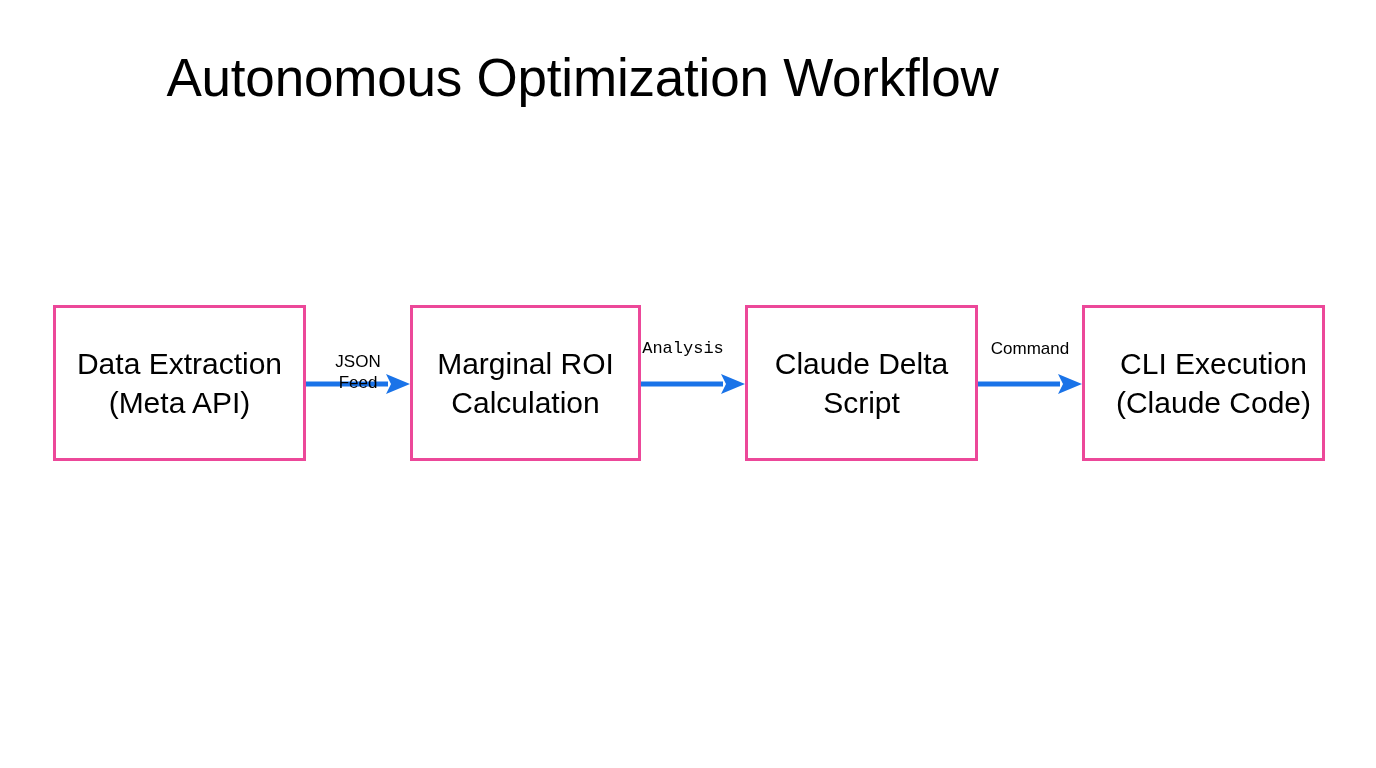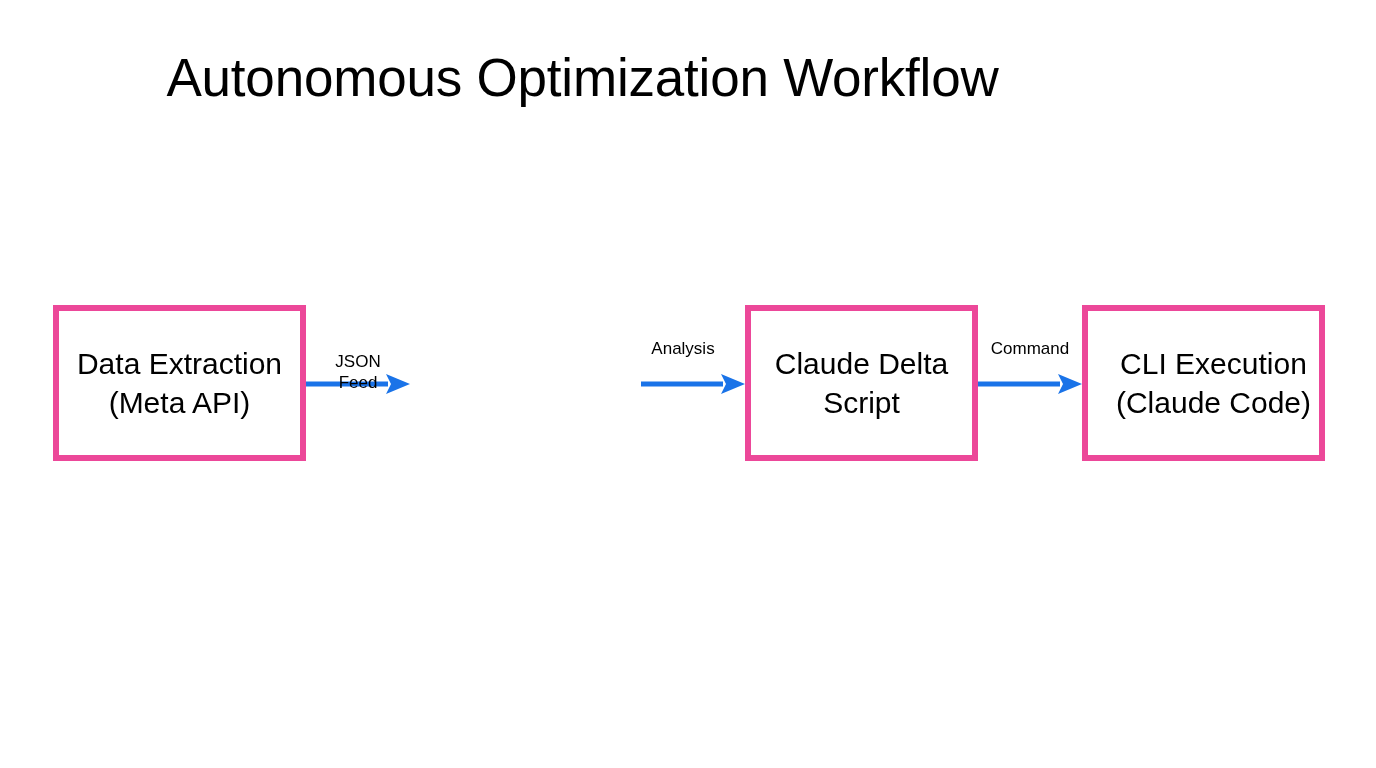--- a/index.html
+++ b/index.html
@@ -37,21 +37,21 @@
     line-height: 1.15;
   }
 
   
   .node {
     position: absolute;
     top: 305px;
     height: 156px;
     box-sizing: border-box;
     background: #ffffff;
-    border: 6px solid #ec4899;
+    border: 3px solid #ec4899;
     display: flex;
     align-items: center;
     justify-content: center;
     text-align: center;
   }
   .node-label {
     font-size: 30px;
     font-weight: 400;
     line-height: 1.30;
     color: #000000;
@@ -82,21 +82,21 @@
   .edge-label {
     position: absolute;
     text-align: center;
     font-size: 17px;
     font-weight: 400;
     line-height: 1.22;
     color: #000000;
     white-space: pre-line;
   }
   #edge-label-1 { left: 302px; top: 324px;  width: 112px; margin-top: 28px; }
-  #edge-label-2 { left: 637px; top: 339px;  width: 92px; }
+  #edge-label-2 { left: 637px; top: 339px;  width: 92px; font-family: Liberation Mono, monospace; }
   #edge-label-3 { left: 974px; top: 339px;  width: 112px; }
 </style>
 </head>
 <body>
 
 <div id="canvas">
 
   <div class="diagram-title">Autonomous Optimization Workflow</div>
 
   <div class="node" id="node-1">
@@ -106,20 +106,24 @@
 
   <div class="connector" id="connector-1">
     <svg width="104" height="22" viewBox="0 0 104 22">
       <line x1="0" y1="11" x2="82" y2="11" stroke="#1a73e8" stroke-width="5"></line>
       <path d="M 80 1 L 104 11 L 80 21 L 85 11 Z" fill="#1a73e8"></path>
     </svg>
   </div>
   <div class="edge-label" id="edge-label-1">JSON
 Feed</div>
 
+  <div class="node" id="node-2">
+    <span class="node-label">Marginal ROI
+Calculation</span>
+  </div>
 
   <div class="connector" id="connector-2">
     <svg width="104" height="22" viewBox="0 0 104 22">
       <line x1="0" y1="11" x2="82" y2="11" stroke="#1a73e8" stroke-width="5"></line>
       <path d="M 80 1 L 104 11 L 80 21 L 85 11 Z" fill="#1a73e8"></path>
     </svg>
   </div>
   <div class="edge-label" id="edge-label-2">Analysis</div>
 
   <div class="node" id="node-3">

